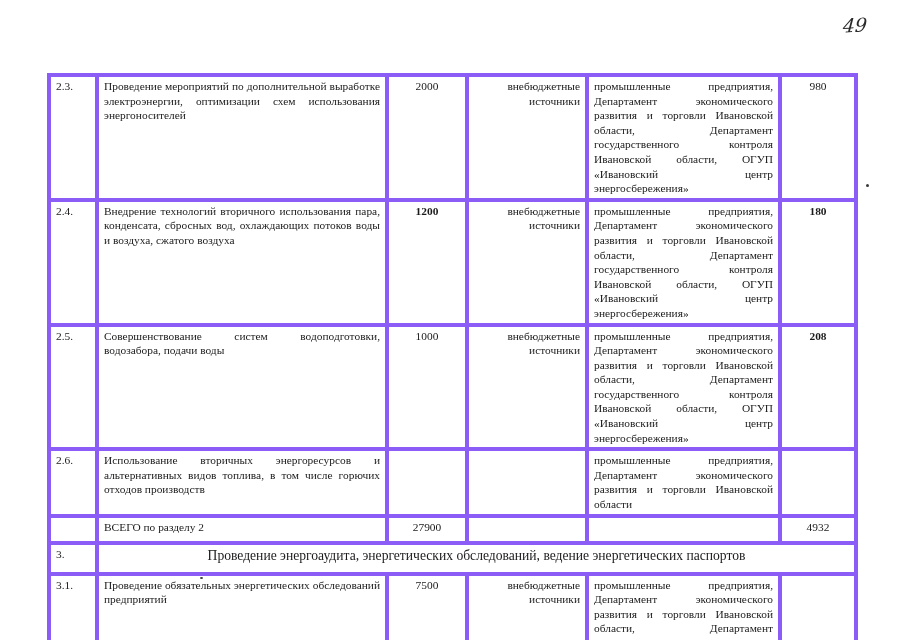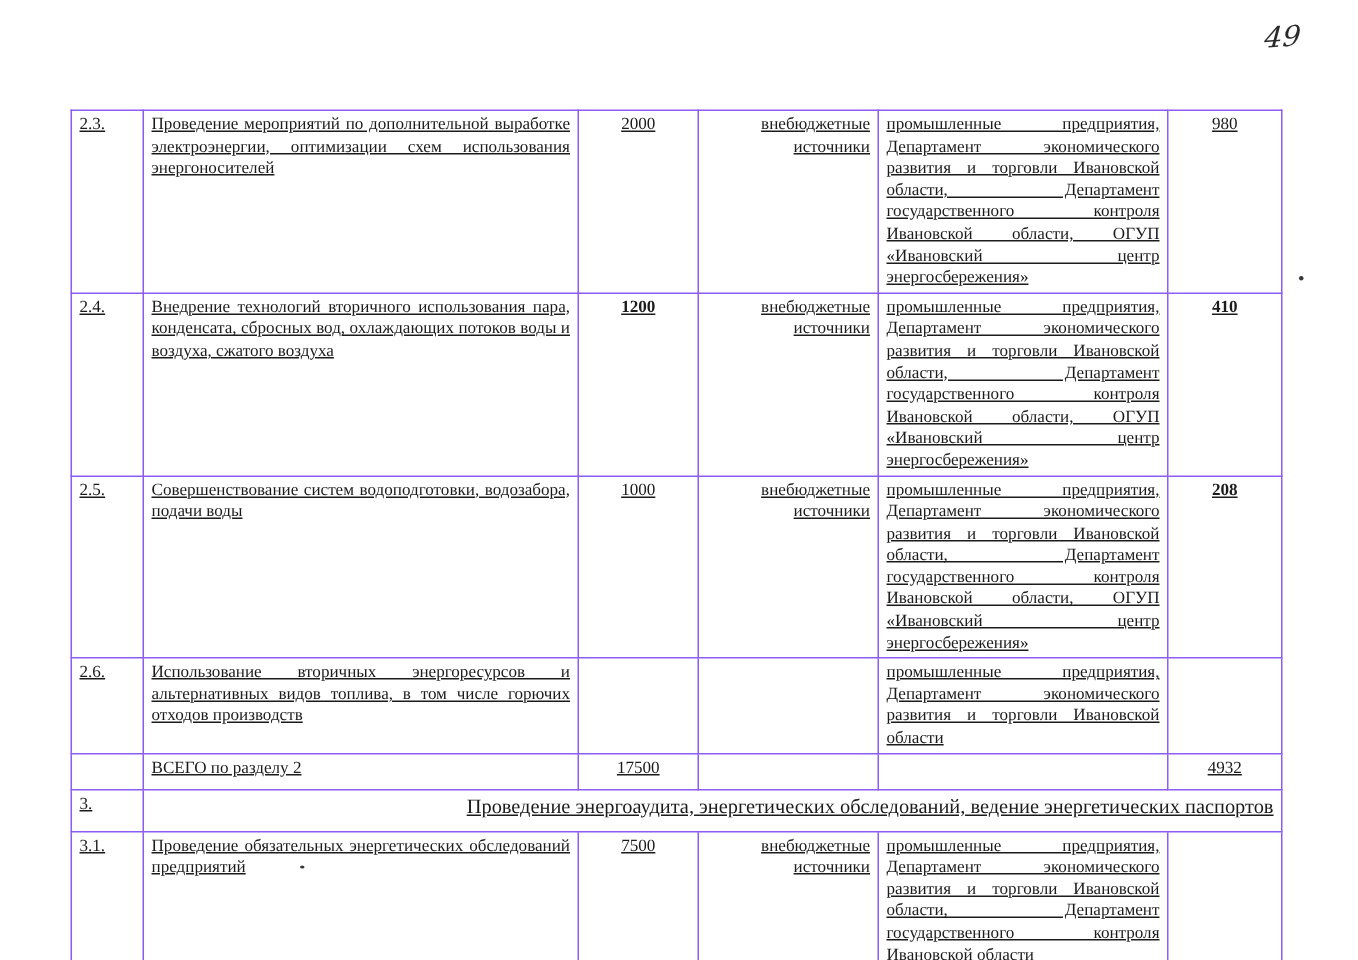--- a/index.html
+++ b/index.html
@@ -30,25 +30,24 @@
     position: absolute;
     left: 47px;
     top: 73px;
     width: 807px;
     border-collapse: collapse;
     table-layout: fixed;
     font-size: 11.4px;
     line-height: 1.28;
   }
   table.doc-table td {
-    border: 1px solid #8b5cf6;
+    border: 4px solid #8b5cf6;
     vertical-align: top;
     padding: 2px 5px 2px 5px;
     overflow: hidden;
-    text-decoration: underline;
   }
   td.c-num {
     padding-left: 7px;
     text-align: left;
   }
   td.c-measure {
     text-align: justify;
     padding-left: 8px;
     padding-right: 8px;
   }
@@ -72,21 +71,21 @@
   }
   tr.rh-a td { height: 76px; }
   tr.rh-b td { height: 67px; margin-top: 28px; }
   tr.rh-c td { height: 69px; }
   tr.rh-d td { height: 29px; margin-top: 32px; }
   tr.rh-e td { height: 19px; margin-left: 32px; }
   tr.rh-f td { height: 23px; }
   tr.rh-g td { height: 59px; }
   td.section-title {
     font-size: 13.6px;
-    text-align: right;
+    text-align: center;
     padding-left: 9px;
     padding-top: 3px;
   }
   .speck {
     position: absolute;
     background: #3a3a3a;
     border-radius: 50%;
   }
   .speck-1 { left: 866px; top: 184px; width: 3px; height: 3px; }
   .speck-2 { left: 200px; top: 577px; width: 3px; height: 2px; }
@@ -115,42 +114,42 @@
         <td class="c-source">внебюджетные источники</td>
         <td class="c-exec">промышленные предприятия, Департамент экономического развития и торговли Ивановской области, Департамент государственного контроля Ивановской области, ОГУП «Ивановский центр энергосбережения»</td>
         <td class="c-effect">980</td>
       </tr>
       <tr class="rh-b">
         <td class="c-num">2.4.</td>
         <td class="c-measure">Внедрение технологий вторичного использования пара, конденсата, сбросных вод, охлаждающих потоков воды и воздуха, сжатого воздуха</td>
         <td class="c-amount bold">1200</td>
         <td class="c-source">внебюджетные источники</td>
         <td class="c-exec">промышленные предприятия, Департамент экономического развития и торговли Ивановской области, Департамент государственного контроля Ивановской области, ОГУП «Ивановский центр энергосбережения»</td>
-        <td class="c-effect bold">410</td>
+        <td class="c-effect bold">180</td>
       </tr>
       <tr class="rh-c">
         <td class="c-num">2.5.</td>
         <td class="c-measure">Совершенствование систем водоподготовки, водозабора, подачи воды</td>
         <td class="c-amount">1000</td>
         <td class="c-source">внебюджетные источники</td>
         <td class="c-exec">промышленные предприятия, Департамент экономического развития и торговли Ивановской области, Департамент государственного контроля Ивановской области, ОГУП «Ивановский центр энергосбережения»</td>
         <td class="c-effect bold">208</td>
       </tr>
       <tr class="rh-d">
         <td class="c-num">2.6.</td>
         <td class="c-measure">Использование вторичных энергоресурсов и альтернативных видов топлива, в том числе горючих отходов производств</td>
         <td class="c-amount"></td>
         <td class="c-source"></td>
         <td class="c-exec">промышленные предприятия, Департамент экономического развития и торговли Ивановской области</td>
         <td class="c-effect"></td>
       </tr>
       <tr class="rh-e">
         <td class="c-num"></td>
         <td class="c-measure" style="text-align:left">ВСЕГО по разделу 2</td>
-        <td class="c-amount">17500</td>
+        <td class="c-amount">27900</td>
         <td class="c-source"></td>
         <td class="c-exec"></td>
         <td class="c-effect">4932</td>
       </tr>
       <tr class="rh-f">
         <td class="c-num">3.</td>
         <td class="section-title" colspan="5">Проведение энергоаудита, энергетических обследований, ведение энергетических паспортов</td>
       </tr>
       <tr class="rh-g">
         <td class="c-num">3.1.</td>

